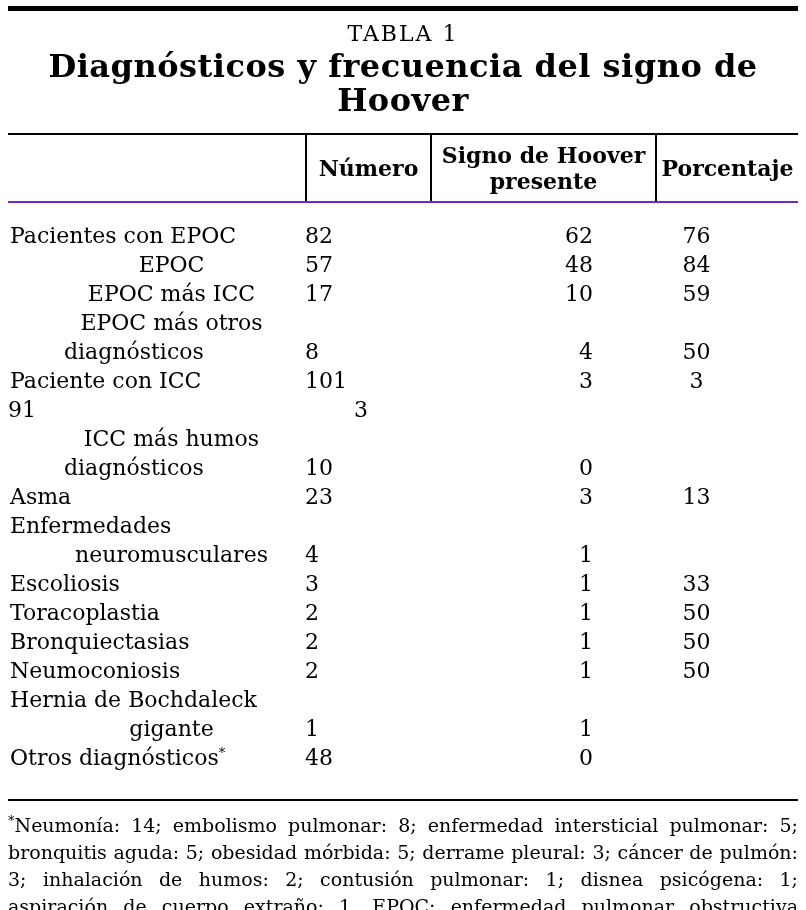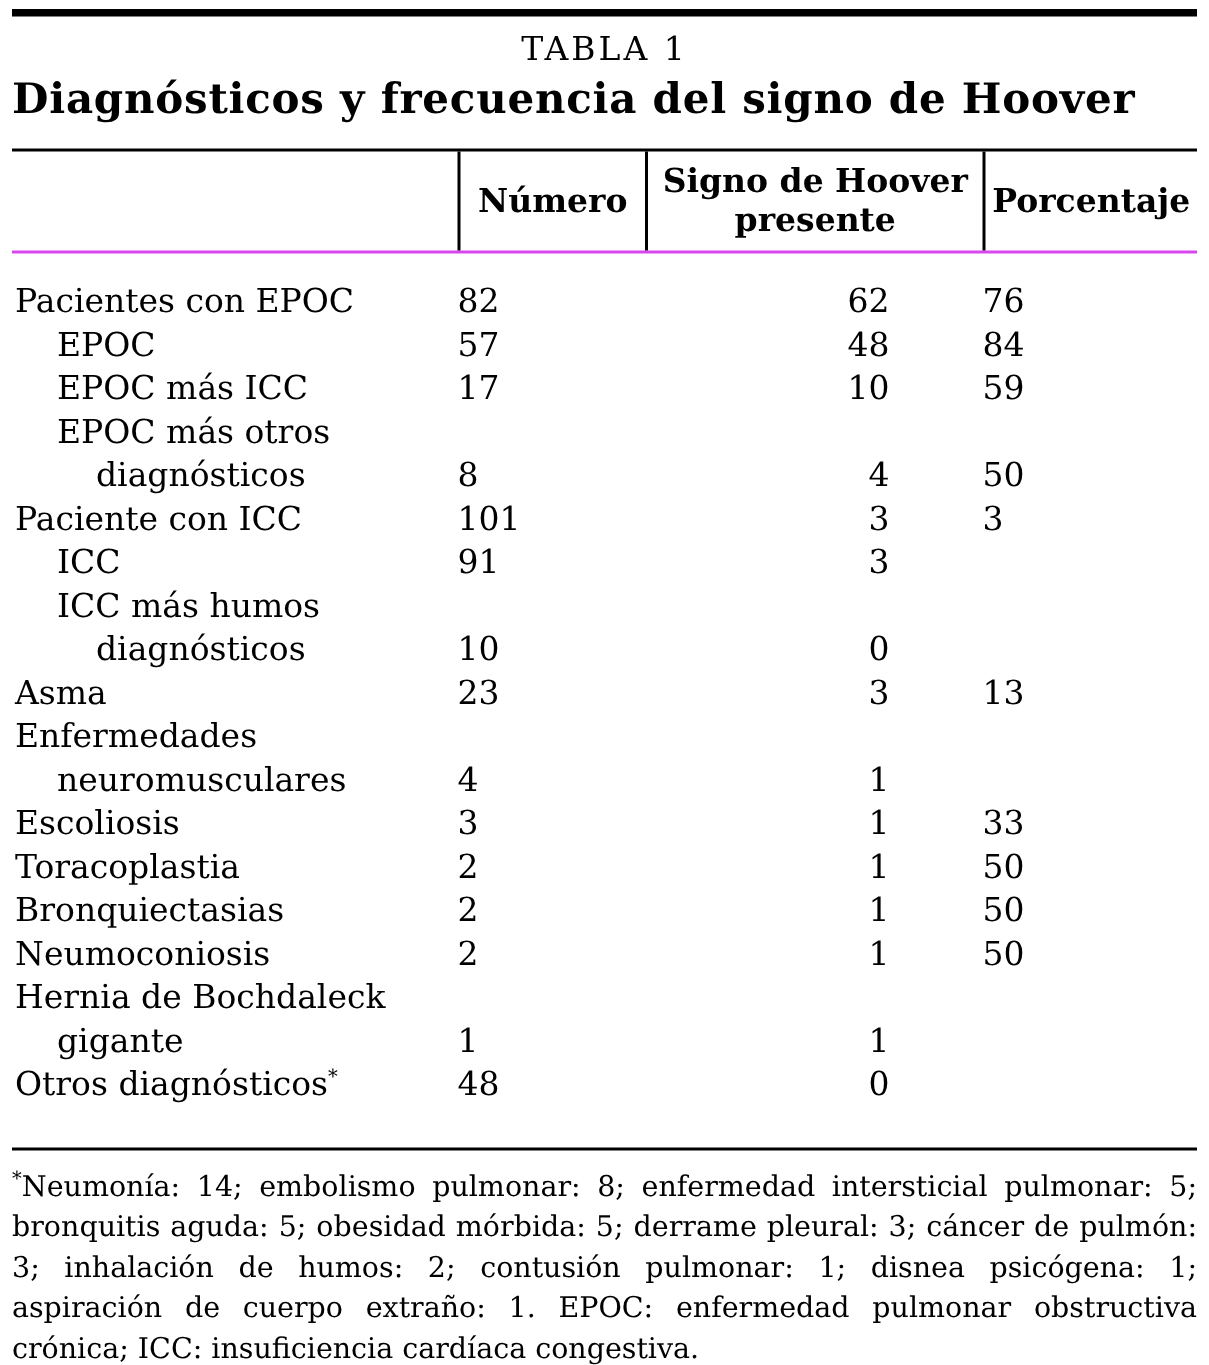--- a/index.html
+++ b/index.html
@@ -26,33 +26,34 @@
   }
 
   .table-number {
     text-align: center;
     font-size: 22px;
     letter-spacing: 2px;
     line-height: 28px;
   }
 
   .table-title {
-    font-size: 28px;
+    text-align: center;
+    font-size: 32px;
     font-weight: bold;
     line-height: 34px;
     margin-top: 1px;
     letter-spacing: 0.5px;
   }
 
   .thead {
     margin-top: 16px;
     display: grid;
     grid-template-columns: 297px 125px 225px 1fr;
     border-top: 2px solid #000000;
-    border-bottom: 2px solid #d946ef;
+    border-bottom: 2px solid #6d28d9;
     height: 70px;
   }
   .th {
     display: flex;
     align-items: center;
     justify-content: center;
     text-align: center;
     font-weight: bold;
     font-size: 22px;
     line-height: 1.2;
@@ -65,25 +66,25 @@
     padding-bottom: 27px;
   }
   .row {
     display: grid;
     grid-template-columns: 297px 125px 225px 1fr;
     font-size: 22px;
     line-height: 29px;
   }
   .cell-label { white-space: nowrap; overflow: hidden; }
   .indent-0 { padding-left: 2px; }
-  .indent-1 { padding-left: 30px; }
+  .indent-1 { padding-left: 30px; text-align: center; }
   .indent-2 { padding-left: 56px; }
   .cell-num   { text-align: left;  padding-right: 70px; }
   .cell-signo { text-align: right; padding-right: 62px; }
-  .cell-pct   { text-align: left;  padding-right: 60px; }
+  .cell-pct   { text-align: center;  padding-right: 60px; }
 
   .foot-rule {
     height: 2px;
     background: #000000;
   }
 
   .footnote {
     margin-top: 11px;
     font-size: 19px;
     line-height: 27px;
@@ -145,21 +146,20 @@
         <div class="cell-signo">4</div>
         <div class="cell-pct">50</div>
       </div>
       <div class="row">
         <div class="cell-label indent-0">Paciente con ICC</div>
         <div class="cell-num">101</div>
         <div class="cell-signo">3</div>
         <div class="cell-pct">3</div>
       </div>
       <div class="row">
-        <div class="cell-label indent-1">ICC</div>
         <div class="cell-num">91</div>
         <div class="cell-signo">3</div>
         <div class="cell-pct"></div>
       </div>
       <div class="row">
         <div class="cell-label indent-1">ICC más humos</div>
         <div class="cell-num"></div>
         <div class="cell-signo"></div>
         <div class="cell-pct"></div>
       </div>

